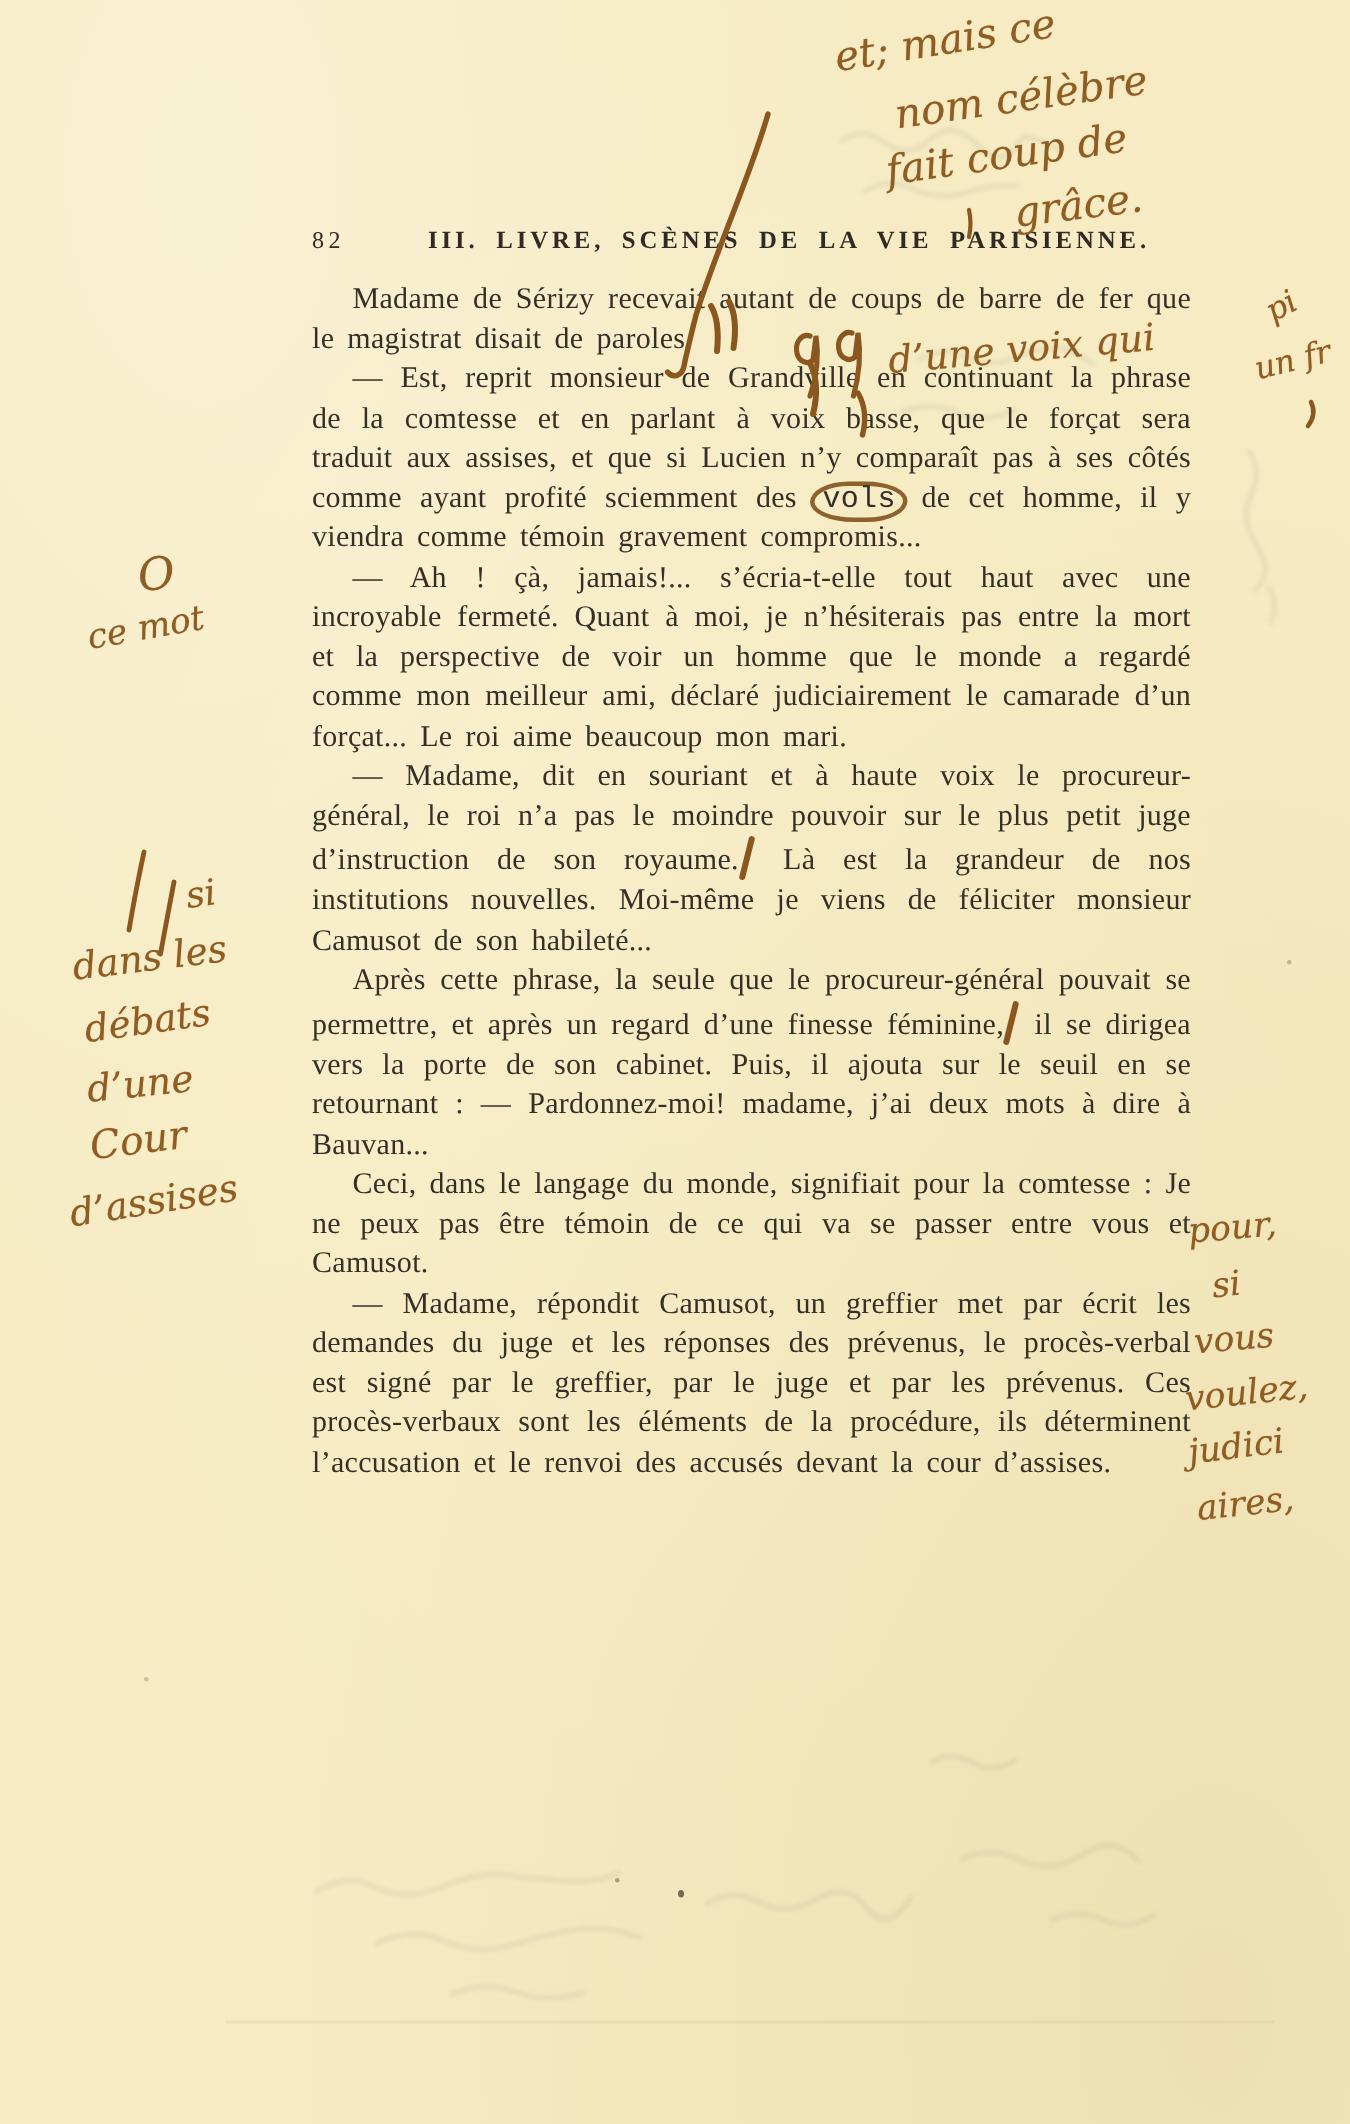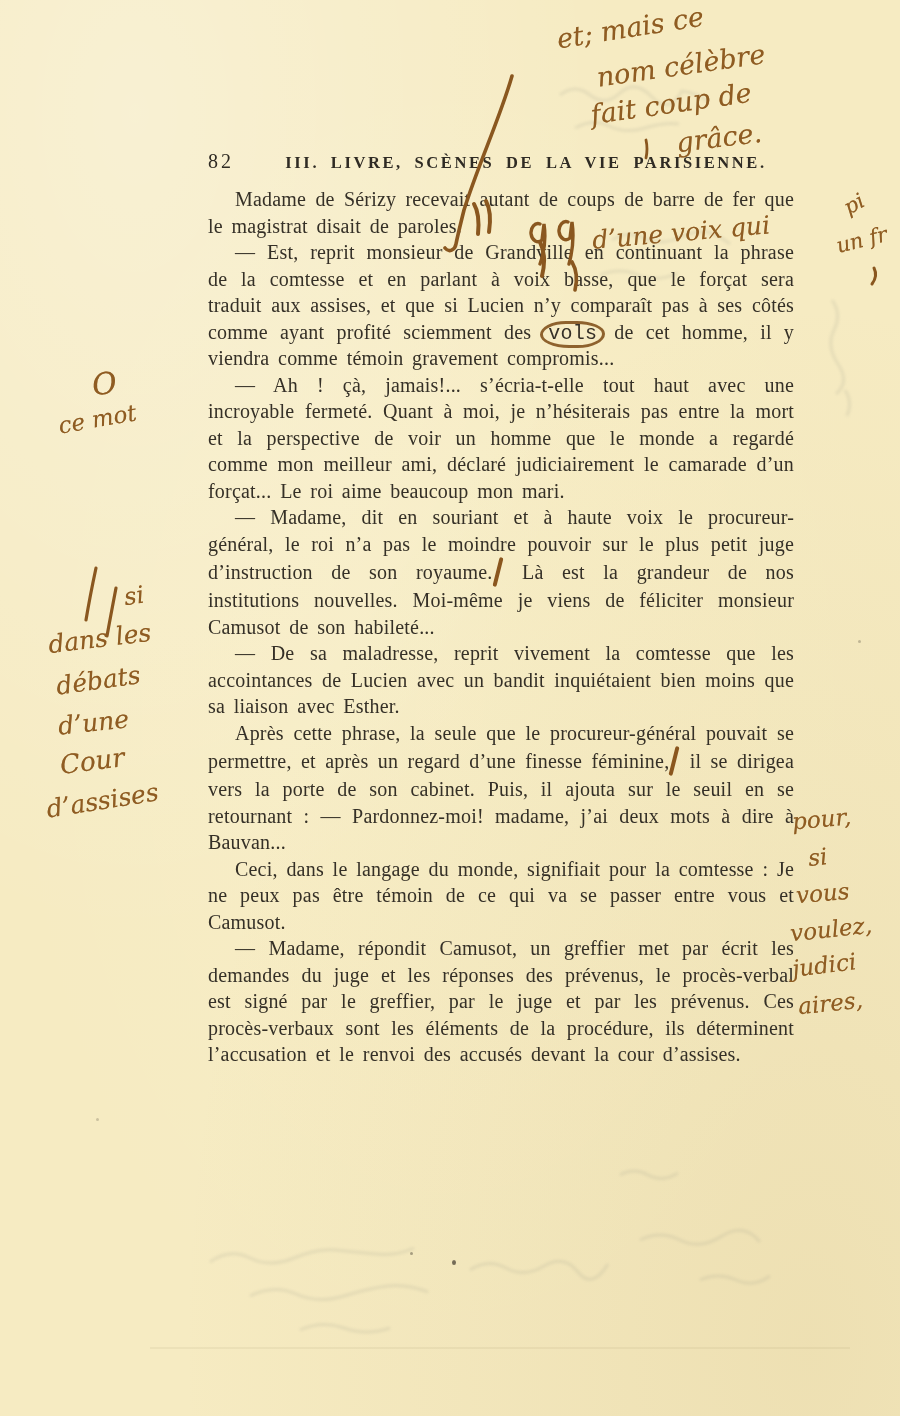--- a/index.html
+++ b/index.html
@@ -14,21 +14,21 @@
       radial-gradient(ellipse at 90% 95%, rgba(186,156,84,.14), transparent 55%),
       radial-gradient(ellipse at 50% 50%, rgba(255,250,220,.18), transparent 70%),
       #f6ebc2;
   }
   
   .header{
     position:absolute;left:208px;top:150px;width:584px;height:26px;
     display:flex;align-items:baseline;color:#322e26;
   }
   .page-num{
-    font-size:20px;letter-spacing:3px;flex:0 0 70px;color:#2f2b24;
+    font-size:16px;letter-spacing:3px;flex:0 0 70px;color:#2f2b24;
   }
   .running-title{
     flex:1;text-align:center;font-size:16.5px;font-weight:bold;
     letter-spacing:2.6px;word-spacing:5px;color:#2f2b24;
     padding-right:18px;white-space:nowrap;
   }
   .text-block{
     position:absolute;left:208px;top:186px;width:586px;
     font-size:20px;line-height:26.5px;text-align:justify;
     color:#353027;word-spacing:3.5px;letter-spacing:.2px;
@@ -90,21 +90,20 @@
   <div class="header">
     <span class="page-num">82</span>
     <span class="running-title">III. LIVRE, SCÈNES DE LA VIE PARISIENNE.</span>
   </div>
 
   <div class="text-block">
     <p>Madame de Sérizy recevait autant de coups de barre de fer que le magistrat disait de paroles.</p>
     <p><span>— Est, reprit monsieur de Grandville en continuant la phrase de la comtesse et en parlant à voix basse, que le forçat sera traduit aux assises, et que si Lucien n’y comparaît pas à ses côtés comme ayant profité sciemment des </span><span class="circled">vols</span><span> de cet homme, il y viendra comme témoin gravement compromis...</span></p>
     <p>— Ah ! çà, jamais!... s’écria-t-elle tout haut avec une incroyable fermeté. Quant à moi, je n’hésiterais pas entre la mort et la perspective de voir un homme que le monde a regardé comme mon meilleur ami, déclaré judiciairement le camarade d’un forçat... Le roi aime beaucoup mon mari.</p>
     <p><span>— Madame, dit en souriant et à haute voix le procureur-général, le roi n’a pas le moindre pouvoir sur le plus petit juge d’instruction de son royaume.</span><span class="ink-slash"></span><span> Là est la grandeur de nos institutions nouvelles. Moi-même je viens de féliciter monsieur Camusot de son habileté...</span></p>
-    <p>— De sa maladresse, reprit vivement la comtesse que les accointances de Lucien avec un bandit inquiétaient bien moins que sa liaison avec Esther.</p>
     <p><span>Après cette phrase, la seule que le procureur-général pouvait se permettre, et après un regard d’une finesse féminine,</span><span class="ink-slash"></span><span> il se dirigea vers la porte de son cabinet. Puis, il ajouta sur le seuil en se retournant : — Pardonnez-moi! madame, j’ai deux mots à dire à Bauvan...</span></p>
     <p>Ceci, dans le langage du monde, signifiait pour la comtesse : Je ne peux pas être témoin de ce qui va se passer entre vous et Camusot.</p>
     <p>— Madame, répondit Camusot, un greffier met par écrit les demandes du juge et les réponses des prévenus, le procès-verbal est signé par le greffier, par le juge et par les prévenus. Ces procès-verbaux sont les éléments de la procédure, ils déterminent l’accusation et le renvoi des accusés devant la cour d’assises.</p>
   </div>
 
   <svg class="overlay" width="900" height="1416" viewBox="0 0 900 1416">
     <g stroke="#8a571f" fill="none" stroke-linecap="round">
 
       <path d="M512,76 C500,118 478,165 464,210 c-3,12 -6,24 -8,34 c-1,6 -7,9 -11,4" stroke-width="3.6"></path>
 

